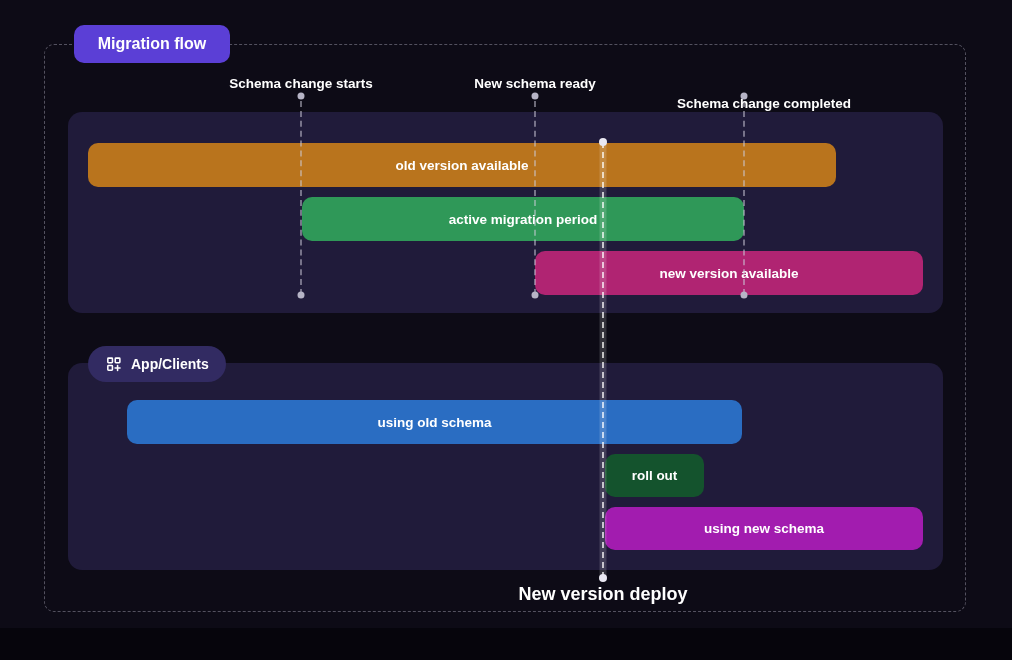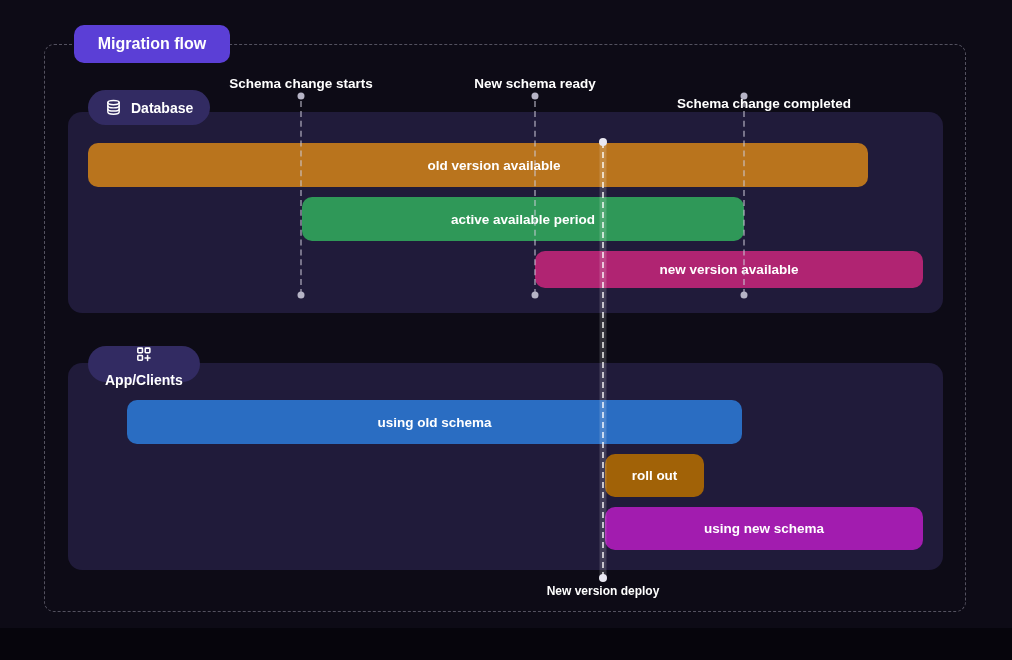--- a/index.html
+++ b/index.html
@@ -19,21 +19,21 @@
   }
   .panel { position:absolute; left:68px; width:875px; background:#201b3a; border-radius:14px; z-index:2; }
   #panel-db  { top:112px; height:201px; }
   #panel-app { top:363px; height:207px; }
   .lane-pill {
     position:absolute; height:35px; background:#322b62; border-radius:18px;
     display:flex; align-items:center; gap:9px; padding:0 17px;
     color:#ffffff; font-weight:700; font-size:14px; z-index:10;
   }
   #pill-db  { left:88px; top:90px; }
-  #pill-app { left:88px; top:346px; height:36px;flex-direction:column; }
+  #pill-app { left:88px; top:346px; height:36px; }
   .lane-pill svg { display:block; }
   .bar {
     position:absolute; border-radius:10px; z-index:3;
     display:flex; align-items:center; justify-content:center;
     color:#ffffff; font-weight:700; font-size:13.5px; white-space:nowrap;
   }
   .milestone-label {
     position:absolute; transform:translateX(-50%); top:76px;
     color:#ffffff; font-weight:700; font-size:13.5px; white-space:nowrap; z-index:6;
   }
@@ -52,48 +52,37 @@
   #deploy-core {
     position:absolute; top:142px; height:436px; width:0;
     border-left:2px dashed rgba(255,255,255,0.7); transform:translateX(-1px); z-index:5;
   }
   .deploy-dot {
     position:absolute; width:8px; height:8px; border-radius:50%;
     background:#e9e8f2; transform:translate(-50%,-50%); z-index:6;
   }
   #deploy-label {
     position:absolute; top:584px; transform:translateX(-50%);
-    color:#ffffff; font-weight:700; font-size:12px; white-space:nowrap; z-index:6;
+    color:#ffffff; font-weight:700; font-size:18px; white-space:nowrap; z-index:6;
   }
 </style>
 </head>
 <body>
 
 <div id="canvas">
   <div class="footer-strip"></div>
   <div class="frame"></div>
 
   <div class="title-pill">
     <span>Migration flow</span>
   </div>
 
   <div class="panel" id="panel-db"></div>
   <div class="panel" id="panel-app"></div>
 
-  <div class="lane-pill" id="pill-db">
-    <span>
-      <svg width="17" height="17" viewBox="0 0 24 24" fill="none" stroke="#ffffff" stroke-width="2" stroke-linecap="round">
-        <ellipse cx="12" cy="5" rx="8" ry="3"></ellipse>
-        <path d="M4 5v4.5c0 1.66 3.58 3 8 3s8-1.34 8-3V5"></path>
-        <path d="M4 9.5V14c0 1.66 3.58 3 8 3s8-1.34 8-3V9.5"></path>
-        <path d="M4 14v4.5c0 1.66 3.58 3 8 3s8-1.34 8-3V14"></path>
-      </svg>
-    </span>
-    <span>Database</span>
-  </div>
 
   <div class="lane-pill" id="pill-app">
     <span>
       <svg width="17" height="17" viewBox="0 0 24 24" fill="none" stroke="#ffffff" stroke-width="2.2" stroke-linecap="round">
         <rect x="4" y="3" width="6.5" height="6.5" rx="1"></rect>
         <rect x="14.5" y="3" width="6.5" height="6.5" rx="1"></rect>
         <rect x="4" y="13.5" width="6.5" height="6.5" rx="1"></rect>
         <path d="M17.75 13.5v7 M14.25 17h7"></path>
       </svg>
     </span>
@@ -110,19 +99,19 @@
     <div class="milestone-line" style="left: 301px;"></div>
     <div class="milestone-dot" style="left: 301px; top: 295px;"></div>
     <div class="milestone-label" style="left: 535px;">New schema ready</div>
     <div class="milestone-dot" style="left: 535px; top: 96px;"></div>
     <div class="milestone-line" style="left: 535px;"></div>
     <div class="milestone-dot" style="left: 535px; top: 295px;"></div>
     <div class="milestone-label" style="left: 764px; margin-top: 20px;">Schema change completed</div>
     <div class="milestone-dot" style="left: 744px; top: 96px;"></div>
     <div class="milestone-line" style="left: 744px;"></div>
     <div class="milestone-dot" style="left: 744px; top: 295px;"></div>
-    <div class="bar" style="left: 88px; top: 143px; width: 748px; height: 44px; background: rgb(185, 116, 29); padding-left: 32px;">old version available</div>
-    <div class="bar" style="left: 302px; top: 197px; width: 442px; height: 44px; background: rgb(47, 152, 88);">active available period</div>
-    <div class="bar" style="left: 535px; top: 251px; width: 388px; height: 37px; background: rgb(176, 36, 114);">new version available</div>
+    <div class="bar" style="left: 88px; top: 143px; width: 748px; height: 44px; background: rgb(185, 116, 29);">old version available</div>
+    <div class="bar" style="left: 302px; top: 197px; width: 442px; height: 44px; background: rgb(47, 152, 88);">active migration period</div>
+    <div class="bar" style="left: 535px; top: 251px; width: 388px; height: 44px; background: rgb(176, 36, 114);">new version available</div>
     <div class="bar" style="left: 88px; top: 400px; width: 615px; height: 44px; background: rgb(42, 109, 194); margin-left: 39px;">using old schema</div>
-    <div class="bar" style="left: 605px; top: 454px; width: 99px; height: 43px; background: #a16207;">roll out</div>
+    <div class="bar" style="left: 605px; top: 454px; width: 99px; height: 43px; background: #14532d;">roll out</div>
     <div class="bar" style="left: 605px; top: 507px; width: 318px; height: 43px; background: #a21caf;">using new schema</div>
   </div>
 
 </body></html>

